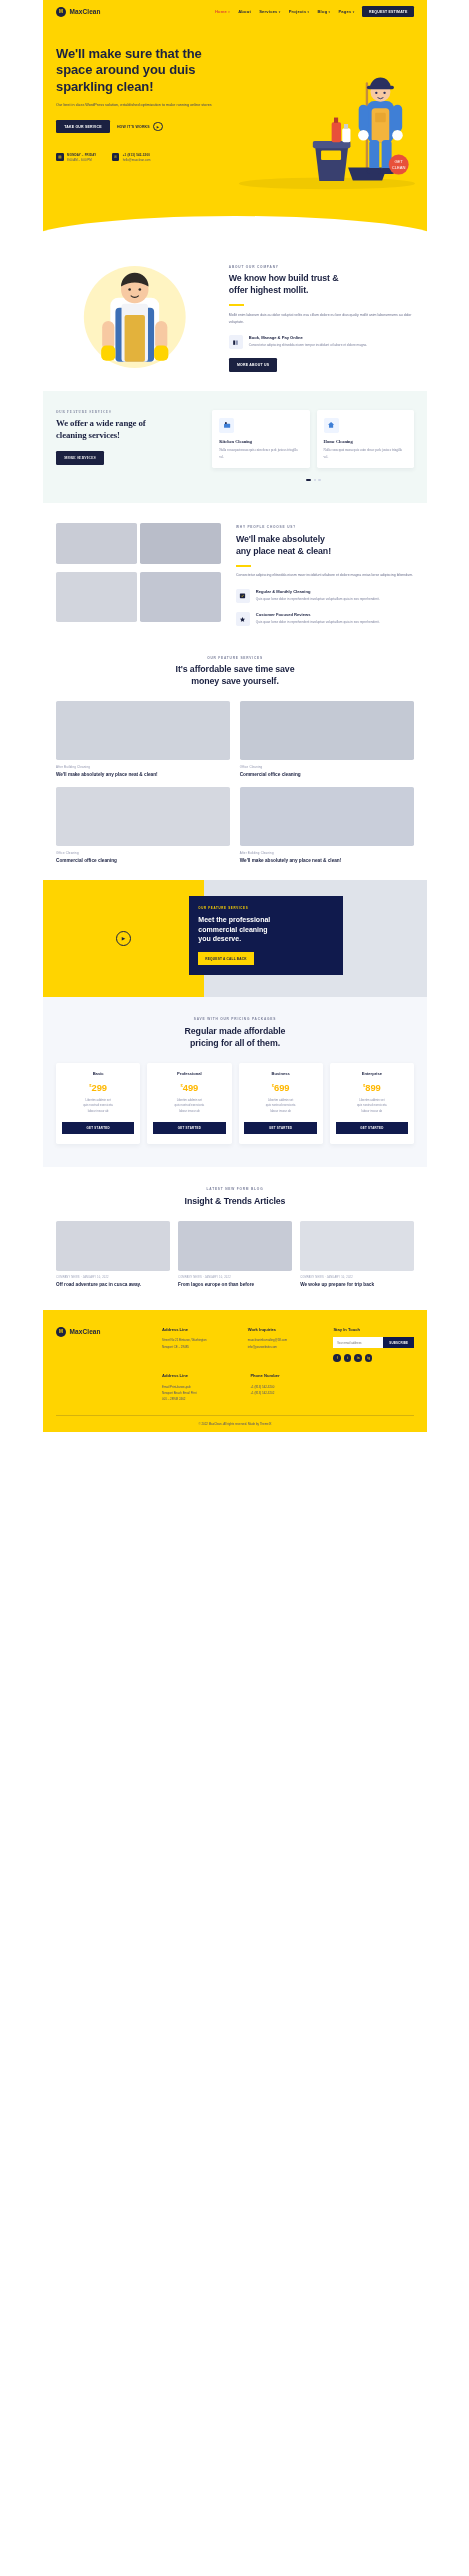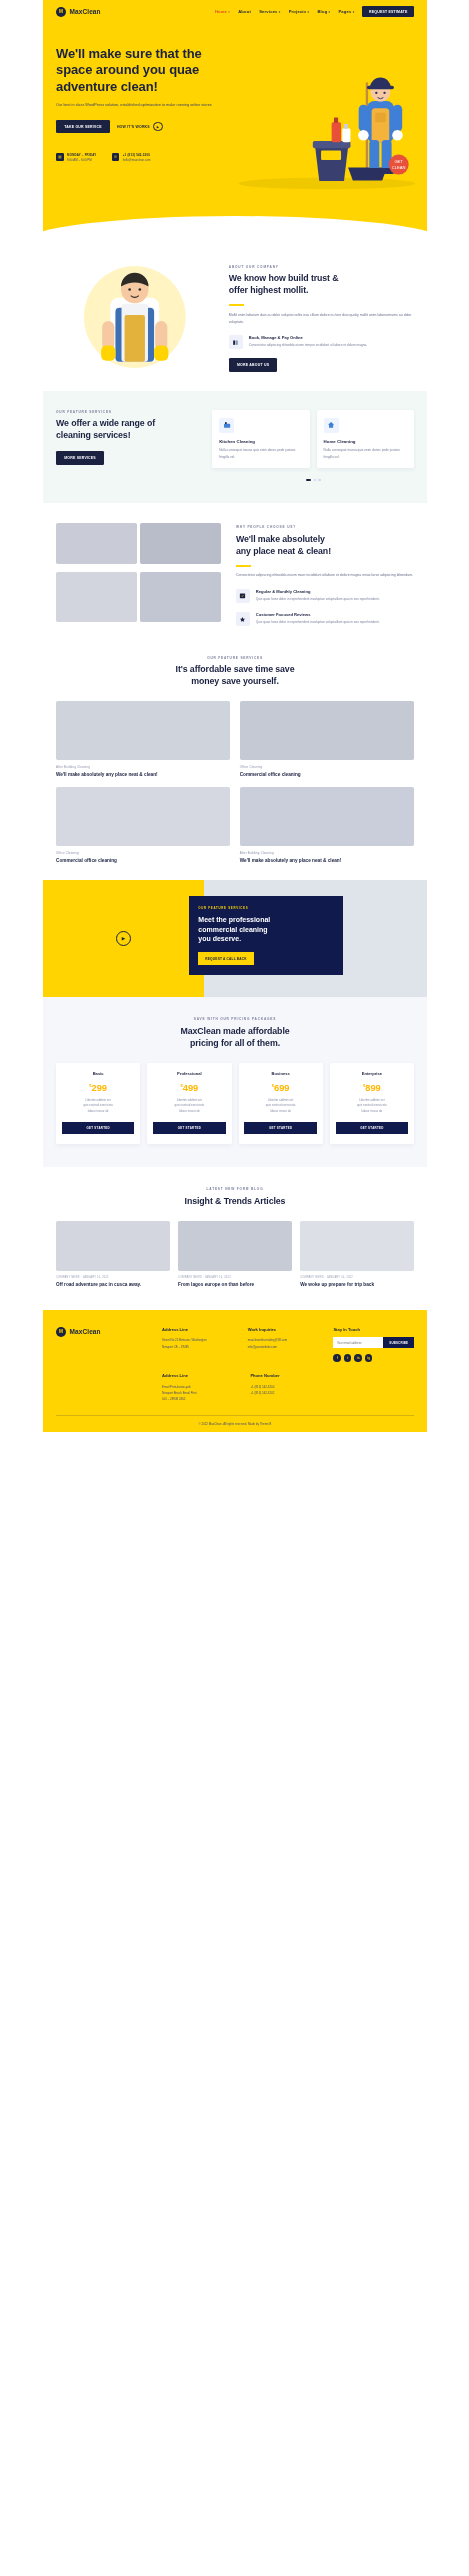--- a/index.html
+++ b/index.html
@@ -79,21 +79,21 @@
   .about-img { width:44%; height:112px; position:relative; }
   .about-right { flex:1; padding-top:3.5px; }
   .yellow-rule { width:15.3px; height:1.8px; background:#ffd400; margin:7px 0 5.9px; }
   .feat-row { display:flex; gap:5.9px; margin-top:9.4px; align-items:flex-start; }
   .feat-ic { width:14px; height:14px; background:#eef1fa; border-radius:1.8px;
     display:flex; align-items:center; justify-content:center; }
   .feat-title { font-size:4.1px; font-weight:bold; color:#1b2141; }
   .feat-text { font-size:3.2px; color:#7a7f9b; line-height:1.9; margin-top:1.8px; }
 
   
-  .services { background:#f1f8f6; padding:19px 13px 22px; display:flex; gap:13px; }
+  .services { background:#f1f8f6; padding:19px 13px 22px; display:flex; gap:13px;font-family:Liberation Serif, serif; }
   .services-left { width:40%; }
   .svc-cards { flex:1; display:flex; gap:7px; }
   .svc-card { background:#fff; border-radius:1.8px; padding:8.2px 7px; width:50%; box-shadow:0 1.2px 4.7px rgba(27,33,65,.06); }
   .svc-ic { width:15.3px; height:15.3px; background:#eef4ff; border-radius:1.8px; display:flex; align-items:center; justify-content:center; margin-bottom:5.9px; }
   .svc-title { font-size:4.4px; font-weight:bold; color:#1b2141; }
   .svc-text { font-size:3.2px; color:#7a7f9b; line-height:1.95; margin-top:3.5px; }
   .dots { display:flex; gap:2.3px; justify-content:center; margin-top:10.6px; }
   .dot { width:2.3px; height:2.3px; border-radius:50%; background:#cfd6e4; }
   .dot.on { background:#1b2141; width:5.9px; border-radius:1.8px; }
 
@@ -176,22 +176,22 @@
       <a href="#"><span>Pages</span><span class="caret">▾</span></a>
       <span class="btn-quote">REQUEST ESTIMATE</span>
     </div>
   </div>
 
   <div class="hero">
     <div class="hero-inner">
       <div class="hero-left">
         <div class="hero-title">
           <div>We'll make sure that the</div>
-          <div>space around you quae</div>
-          <div>adventure clean!</div>
+          <div>space around you duis</div>
+          <div>sparkling clean!</div>
         </div>
         <div class="hero-sub">Our best in class WordPress solution, established optimization to make running online stores</div>
         <div class="hero-actions">
           <span class="btn-dark">TAKE OUR SERVICE</span>
           <span class="hero-link">
             <span>HOW IT'S WORKS</span>
             <span class="play-circle">▶</span>
           </span>
         </div>
         <div class="hero-contacts">
@@ -425,21 +425,21 @@
         <div>you deserve.</div>
       </div>
       <span class="btn-yellow">REQUEST A CALL BACK</span>
     </div>
   </div>
 
   <div class="pricing">
     <div class="center-head">
       <div class="eyebrow">SAVE WITH OUR PRICING PACKAGES</div>
       <div class="h2">
-        <div>MaxClean made affordable</div>
+        <div>Regular made affordable</div>
         <div>pricing for all of them.</div>
       </div>
     </div>
     <div class="price-grid">
       <div class="price-card">
         <div class="price-name">Basic</div>
         <div class="price-val"><sup>$</sup><span>299</span></div>
         <div class="price-feat" style="white-space:pre-line">Libertim addmin set
 quis nostrud exerciceta
 labour insour ab</div>

